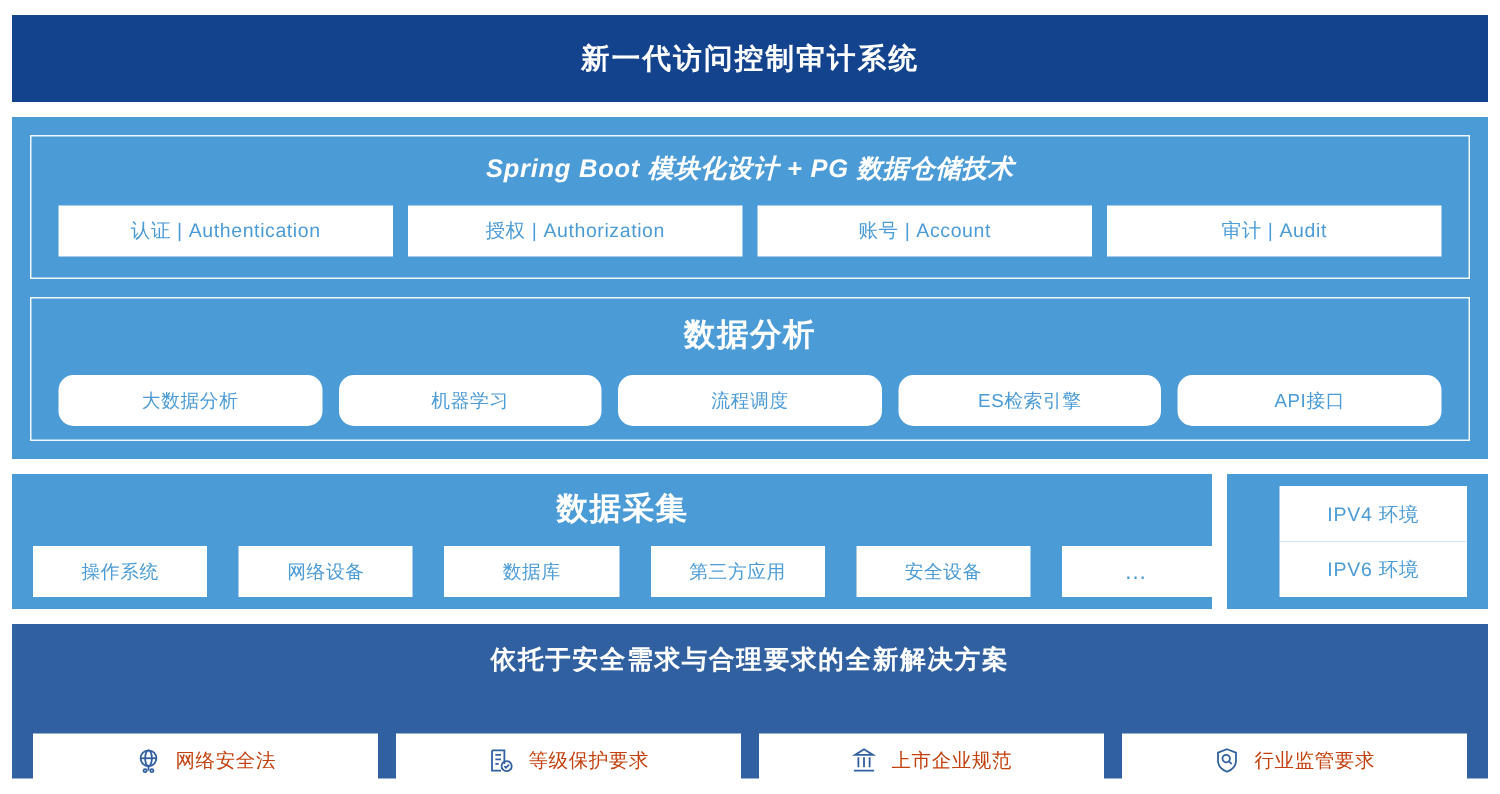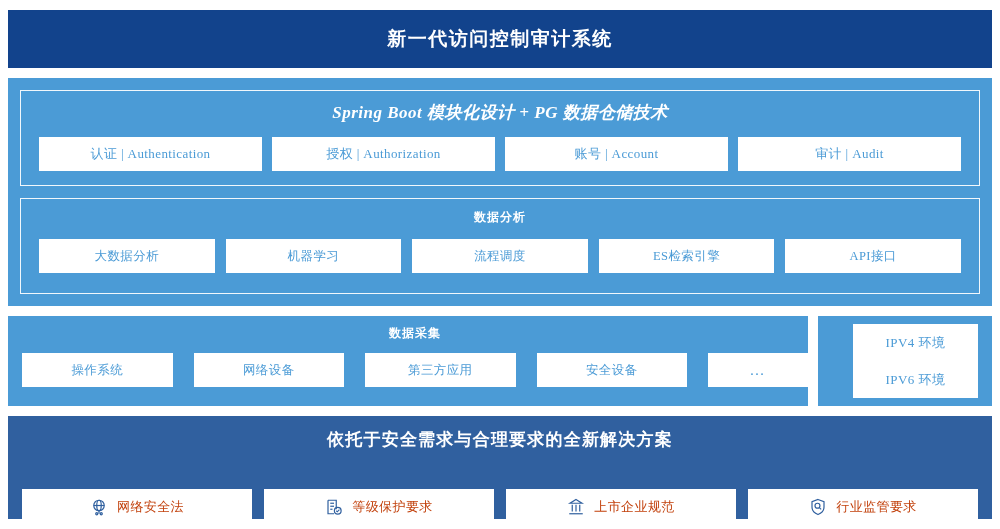--- a/index.html
+++ b/index.html
@@ -10,21 +10,20 @@
     background: #ffffff;
     font-family: "Liberation Sans", "DejaVu Sans", sans-serif;
     overflow: hidden;
   }
 
   .page {
     width: 796px;
     height: 529px;
     position: relative;
     background: #ffffff;
-    font-family: Liberation Serif, serif;
   }
 
   
   .header {
     position: absolute;
     left: 8px;
     top: 10px;
     width: 984px;
     height: 58px;
     background: #12438c;
@@ -47,21 +46,21 @@
 
   .inner-box {
     border: 1px solid rgba(255,255,255,0.92);
     background: transparent;
     display: flex;
     flex-direction: column;
   }
 
   .group-title {
     color: #ffffff;
-    font-size: 12px;
+    font-size: 21px;
     font-weight: bold;
     text-align: center;
     letter-spacing: 1px;
   }
   .group-title.italic {
     font-style: italic;
     font-size: 17px;
     letter-spacing: 0.5px;
   }
 
@@ -105,21 +104,21 @@
   #analysis-box {
     position: absolute;
     left: 12px;
     top: 120px;
     width: 960px;
     height: 96px;
     padding: 10px 10px 0 10px;
   }
   #analysis-box .group-title { margin-bottom: 13px; }
   #analysis-box .chip-row { gap: 11px; padding: 0 8px; }
-  #analysis-box .chip { height: 34px; }
+  #analysis-box .chip { height: 34px; border-radius: 10px; }
 
   
   #block-collect {
     left: 8px;
     top: 316px;
     width: 800px;
     height: 90px;
     padding: 9px 0 0 14px;
   }
   #block-collect .group-title { margin-bottom: 11px; }
@@ -204,20 +203,21 @@
       </div>
     </div>
 
   </div>
 
   <div class="panel" id="block-collect">
     <div class="group-title">数据采集</div>
     <div class="chip-row">
       <div class="chip">操作系统</div>
       <div class="chip">网络设备</div>
+      <div class="chip">数据库</div>
       <div class="chip">第三方应用</div>
       <div class="chip">安全设备</div>
       <div class="chip ellipsis">…</div>
     </div>
   </div>
 
   <div class="panel" id="block-env">
     <div class="chip">IPV4 环境</div>
     <div class="chip">IPV6 环境</div>
   </div>

